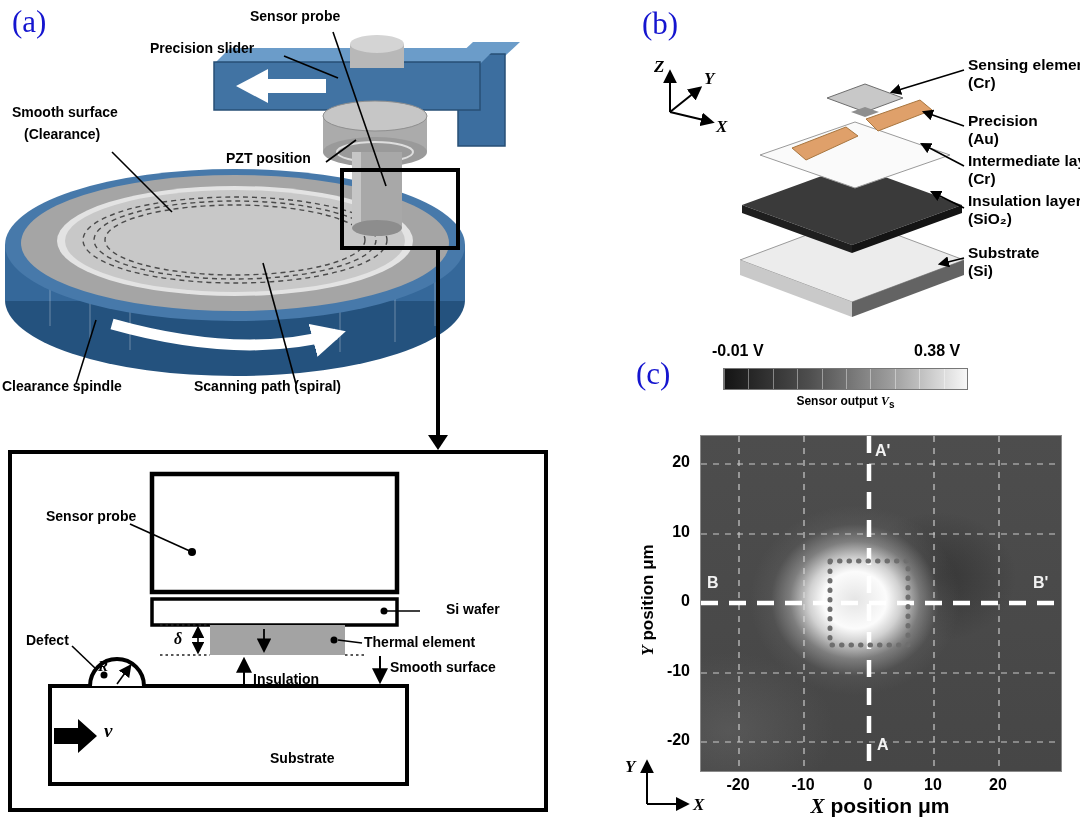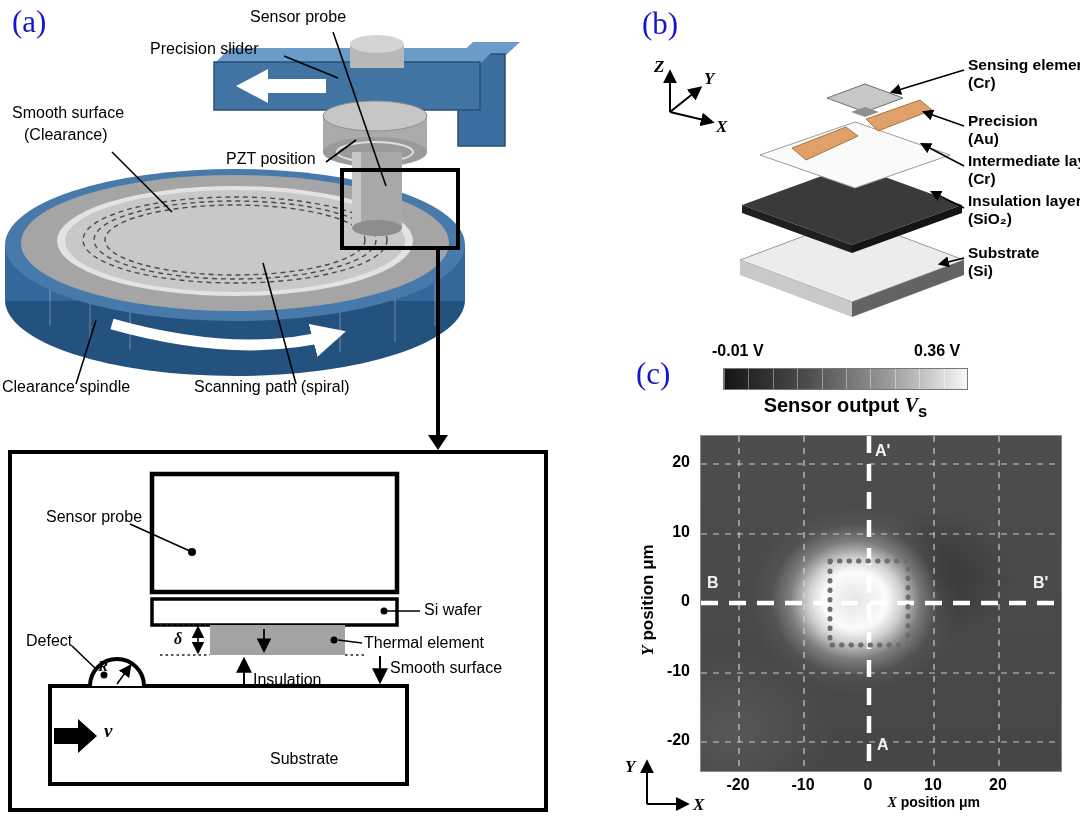--- a/index.html
+++ b/index.html
@@ -1,45 +1,45 @@
 <!DOCTYPE html>
 <html><head>
 <meta charset="utf-8">
 <style>
   * { margin:0; padding:0; box-sizing:border-box; }
   html,body { background:#fff; }
   body { font-family:"Liberation Sans", sans-serif; color:#000; }
   #fig { position:relative; width:1080px; height:834px; background:#fff; overflow:hidden; }
   .abs { position:absolute; }
-  .lbl { position:absolute; font-weight:normal; font-size:16px; white-space:nowrap; }
+  .lbl { position:absolute; font-weight:bold; font-size:14px; white-space:nowrap; }
   .lbl-sm { position:absolute; font-weight:bold; font-size:15.5px; line-height:18px; white-space:nowrap; }
   .panel-letter { position:absolute; font-family:"Liberation Serif", serif; font-size:31px; color:#1515cf; }
   .var { font-style:italic; font-family:"Liberation Serif", serif; font-weight:bold; }
   .svgvar { font-family:"Liberation Serif", serif; font-style:italic; font-weight:bold; font-size:17px; fill:#000; }
   .inset-box { position:absolute; left:8px; top:450px; width:540px; height:362px; border:4px solid #000; background:#fff; }
   .tick { position:absolute; font-weight:bold; font-size:16px; }
   .tick-y { width:40px; text-align:right; }
   .tick-x { width:44px; text-align:center; }
   .sec-label { position:absolute; color:#f2f2f2; font-weight:bold; font-size:16px; }
   #colorbar { position:absolute; left:723px; top:368px; width:245px; height:22px; border:1px solid #777;
     background:
       repeating-linear-gradient(to right, rgba(255,255,255,0.40) 0 1px, rgba(0,0,0,0) 1px 24.4px),
       linear-gradient(to right, #141414, #4e4e4e 35%, #9b9b9b 68%, #f7f7f7); }
-  #colorbar-title { position:absolute; left:723px; top:394px; width:245px; text-align:center; font-weight:bold; font-size:20px; }
+  #colorbar-title { position:absolute; left:723px; top:394px; width:245px; text-align:center; font-weight:bold; font-size:12px; }
   #heatmap { position:absolute; left:700px; top:435px; width:362px; height:337px; border:1px solid #8a8a8a; overflow:hidden;
     background:
       radial-gradient(ellipse 105px 95px at 42.8% 49%,
         rgba(232,232,232,0.98) 0%, rgba(255,255,255,0.98) 30%, rgba(224,224,224,0.90) 44%,
         rgba(168,168,168,0.55) 62%, rgba(110,110,110,0.22) 80%, rgba(90,90,90,0) 100%),
       radial-gradient(ellipse 120px 100px at 66% 42%, rgba(22,22,22,0.38) 0%, rgba(22,22,22,0) 65%),
       radial-gradient(ellipse 160px 120px at 8% 88%, rgba(130,130,130,0.28) 0%, rgba(130,130,130,0) 65%),
       linear-gradient(#4d4d4d, #464646); }
   #ylabel { position:absolute; left:578px; top:590px; width:140px; height:20px; text-align:center;
             font-weight:bold; font-size:17px; transform:rotate(-90deg); }
-  #xlabel { position:absolute; left:780px; top:794px; width:200px; text-align:right; font-weight:bold; font-size:14px; }
+  #xlabel { position:absolute; left:780px; top:794px; width:200px; text-align:center; font-weight:bold; font-size:21px; }
 </style>
 </head>
 <body>
 
 <div id="fig">
 
   <div class="panel-letter" style="left:12px;top:4px">(a)</div>
 
   <svg class="abs" style="left:0;top:0" width="560" height="450" viewBox="0 0 560 450">
     <defs>
@@ -160,21 +160,21 @@
       </g>
       <circle cx="180" cy="98" r="4" fill="#000"></circle>
       <circle cx="372" cy="157" r="3.5" fill="#000"></circle>
       <circle cx="322" cy="186" r="3.5" fill="#000"></circle>
     </svg>
 
     <div class="lbl" style="left:34px;top:54px">Sensor probe</div>
     <div class="lbl" style="left:14px;top:178px">Defect</div>
     <div class="lbl var" style="left:162px;top:176px;font-size:16px">δ</div>
     <div class="lbl var" style="left:86px;top:204px;font-size:15px">R</div>
-    <div class="lbl" style="left:412px;top:147px">Si wafer</div>
+    <div class="lbl" style="left:434px;top:147px">Si wafer</div>
     <div class="lbl" style="left:352px;top:180px">Thermal element</div>
     <div class="lbl" style="left:378px;top:205px">Smooth surface</div>
     <div class="lbl" style="left:241px;top:217px">Insulation</div>
     <div class="lbl" style="left:258px;top:296px">Substrate</div>
     <div class="lbl var" style="left:92px;top:266px;font-size:19px">v</div>
   </div>
 
   <div class="panel-letter" style="left:642px;top:6px">(b)</div>
 
   <svg class="abs" style="left:620px;top:20px" width="460" height="320" viewBox="0 0 460 320">
@@ -241,21 +241,21 @@
     <div>(SiO₂)</div>
   </div>
   <div class="lbl-sm" style="left:968px;top:244px">
     <div>Substrate</div>
     <div>(Si)</div>
   </div>
 
   <div class="panel-letter" style="left:636px;top:356px">(c)</div>
 
   <div class="tick" style="left:712px;top:342px">-0.01 V</div>
-  <div class="tick" style="left:914px;top:342px">0.36 V</div>
+  <div class="tick" style="left:914px;top:342px">0.38 V</div>
   <div id="colorbar"></div>
   <div id="colorbar-title">
     <span>Sensor output </span><span class="var">V</span><sub>s</sub>
   </div>
 
   <div id="heatmap">
     <svg style="position:absolute;left:0;top:0" width="362" height="337" viewBox="0 0 362 337">
       <g stroke="#e0e0e0" stroke-width="1.2" stroke-dasharray="6 6" opacity="0.85">
         <line x1="38" y1="0" x2="38" y2="337"></line>
         <line x1="103" y1="0" x2="103" y2="337"></line>

